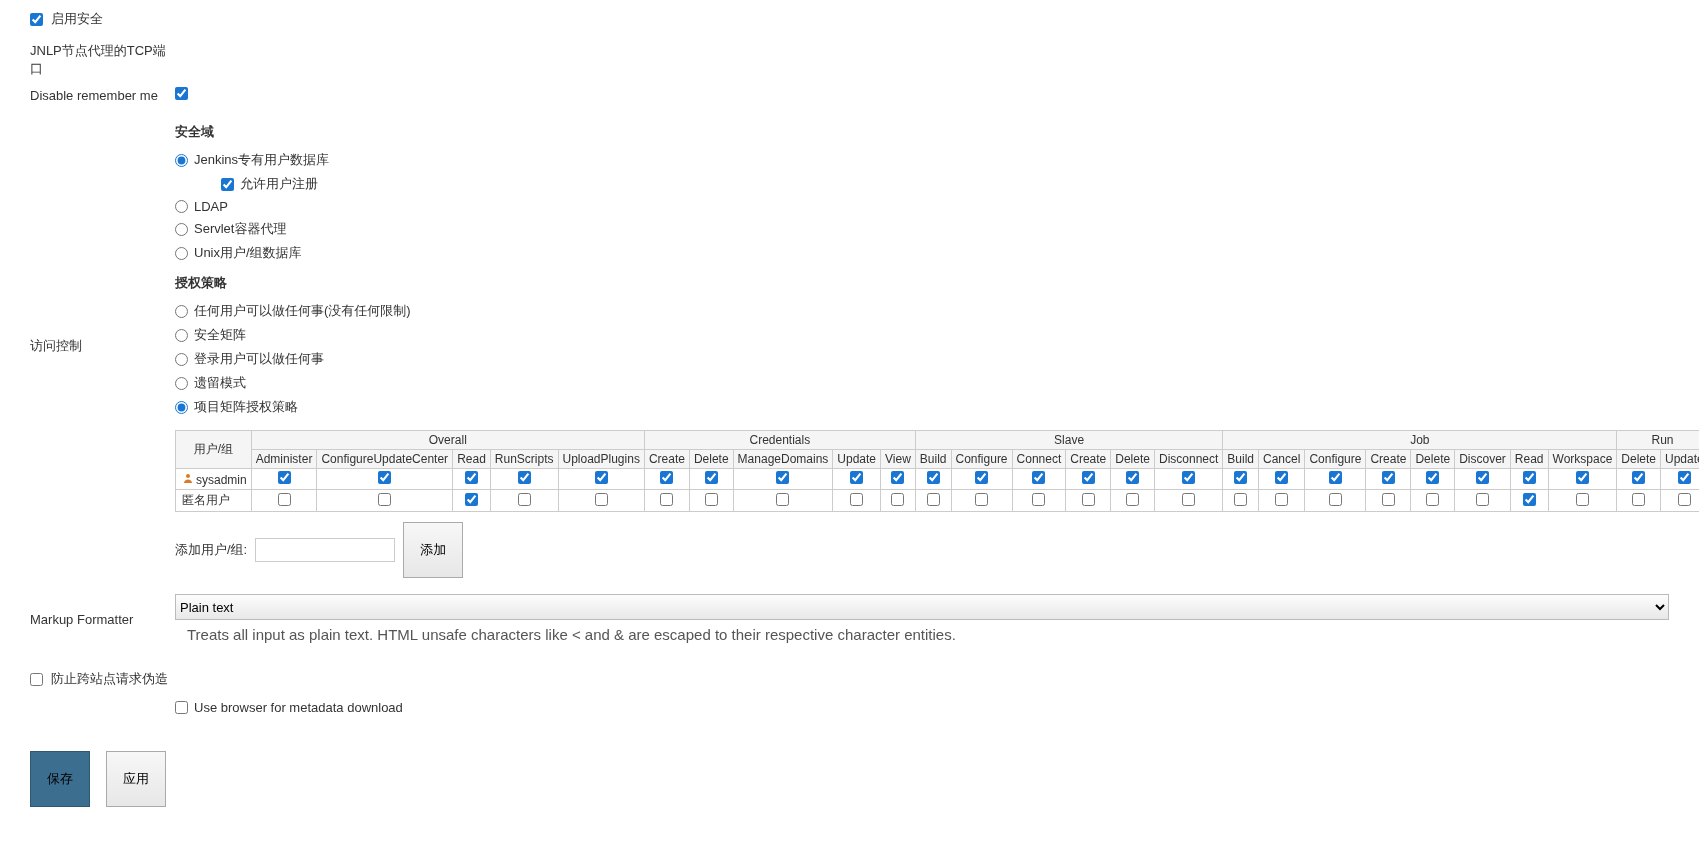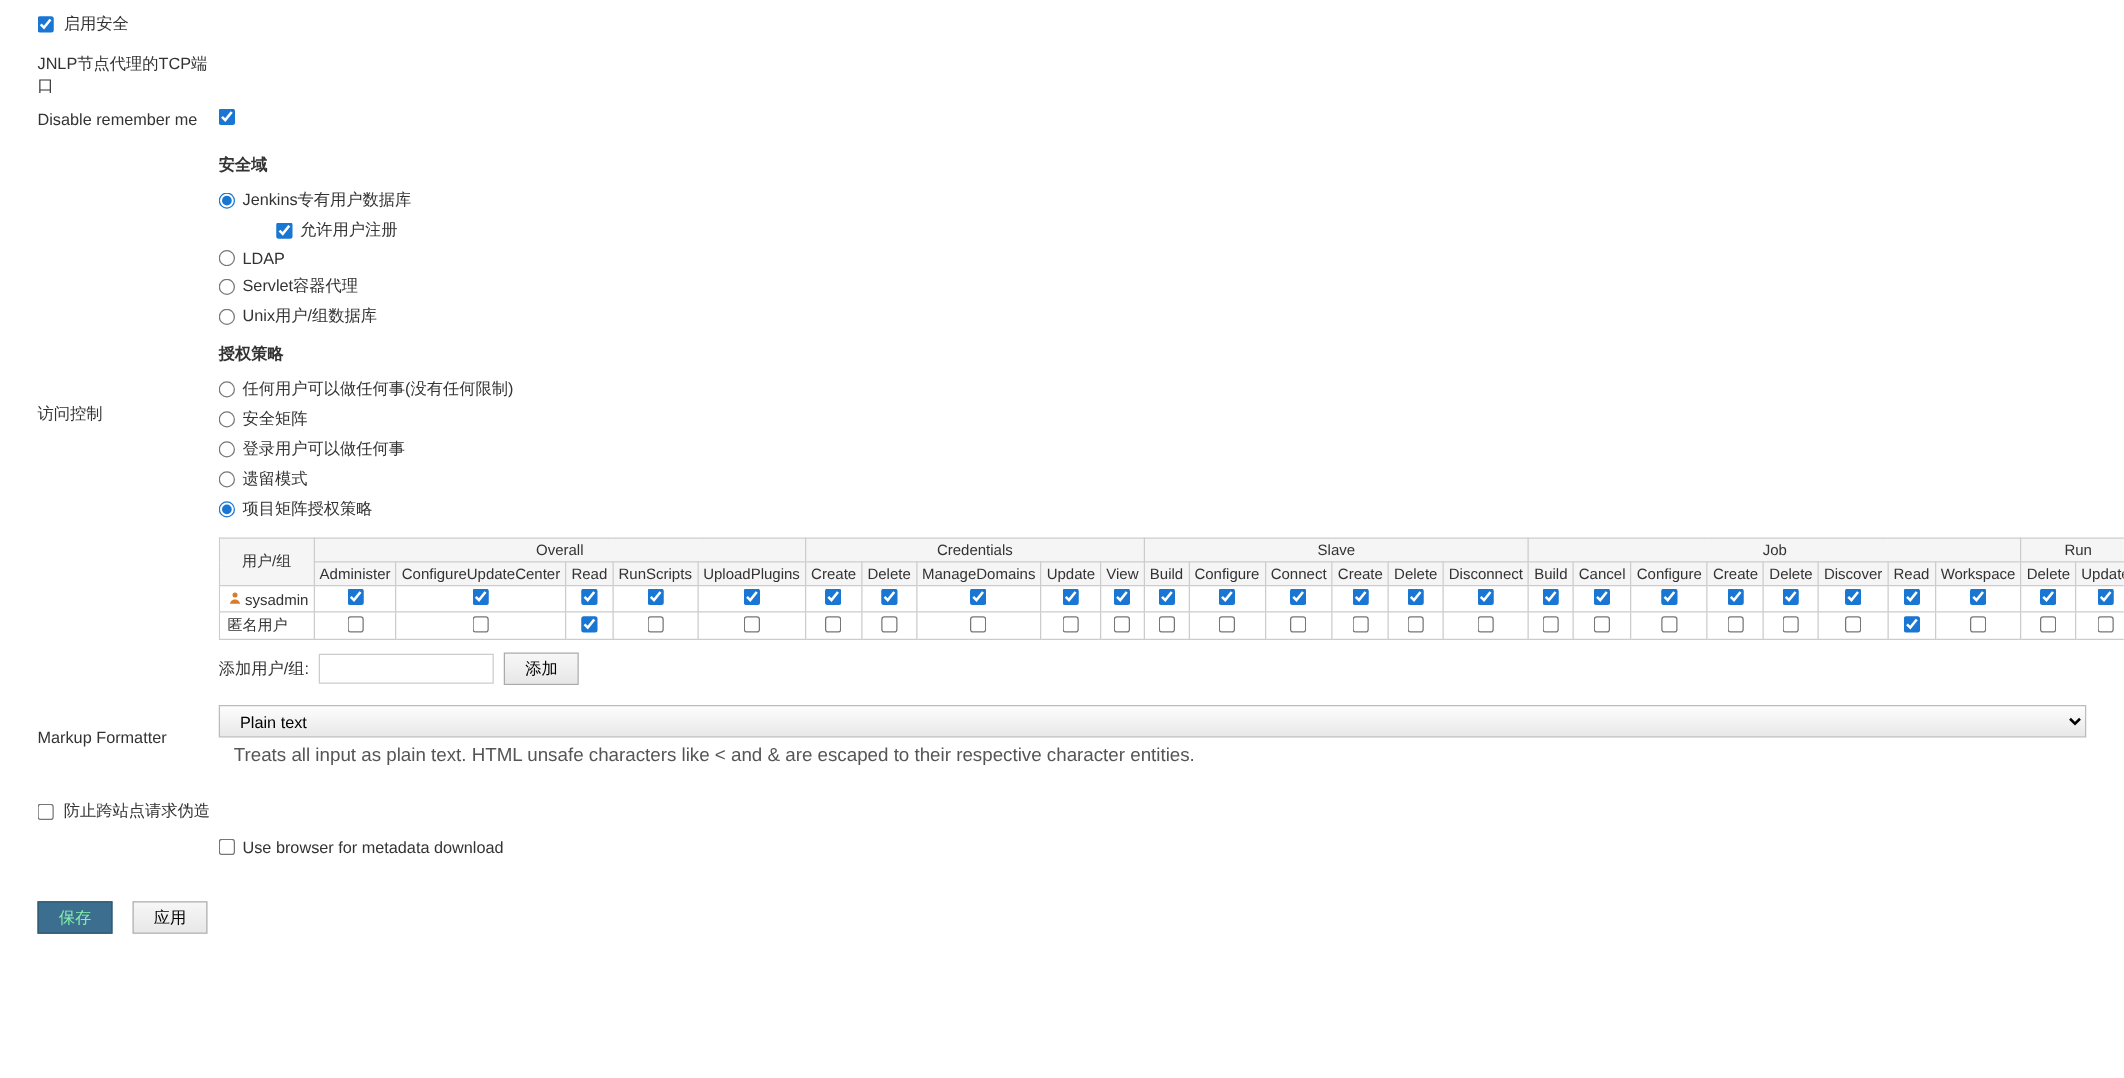--- a/index.html
+++ b/index.html
@@ -20,24 +20,24 @@
     input[type="checkbox"], input[type="radio"] { accent-color: #1976d2; margin: 0; }
     .matrix-table { border-collapse: collapse; margin-top: 8px; width: 100%; overflow-x: auto; }
     .matrix-wrapper { overflow-x: auto; width: 100%; }
     .matrix-table th, .matrix-table td { border: 1px solid #ccc; padding: 2px 4px; font-size: 12px; text-align: center; white-space: nowrap; background: #fff; }
     .matrix-table thead th { background: #f5f5f5; font-weight: normal; }
     .matrix-table .group-header th { font-weight: normal; }
     .matrix-table .row-label { text-align: left; padding-left: 6px; margin-top: 13px; }
     .user-icon { display: inline-block; width: 12px; height: 12px; margin-right: 2px; }
     .add-user-row { display: flex; align-items: center; gap: 8px; margin-top: 10px; }
     .add-user-input { width: 140px; height: 24px; border: 1px solid #ccc; }
-    .btn { padding: 3px 16px; border: 1px solid #aaa; background: linear-gradient(#f7f7f7, #e7e7e7); cursor: pointer; font-size: 13px; }
-    .btn-primary { background: #3b6e8f; color: #86efac; border: 1px solid #2e5770; }
+    .btn { padding: 18px 16px; border: 1px solid #aaa; background: linear-gradient(#f7f7f7, #e7e7e7); cursor: pointer; font-size: 13px; }
+    .btn-primary { background: #3b6e8f; color: #000000; border: 1px solid #2e5770; }
     .btn-group { display: flex; gap: 16px; margin-top: 30px; }
-    .select-full { width: 100%; height: 26px; background: linear-gradient(#fdfdfd, #e8e8e8); border: 1px solid #bbb; padding: 0 12px; font-size: 13px; }
+    .select-full { width: 100%; height: 26px; background: linear-gradient(#fdfdfd, #e8e8e8); border: 1px solid #bbb; padding: 0 0; font-size: 13px; }
     .help-text { font-size: 15px; color: #555; margin-top: 6px; margin-left: 12px; }
     .top-enable-row { display: flex; align-items: center; gap: 8px; margin-bottom: 12px; margin-left: 0; }
   </style>
 </head>
 <body>
 
 <div class="container">
 
   <div class="top-enable-row">
     <input type="checkbox" checked="" style="">

